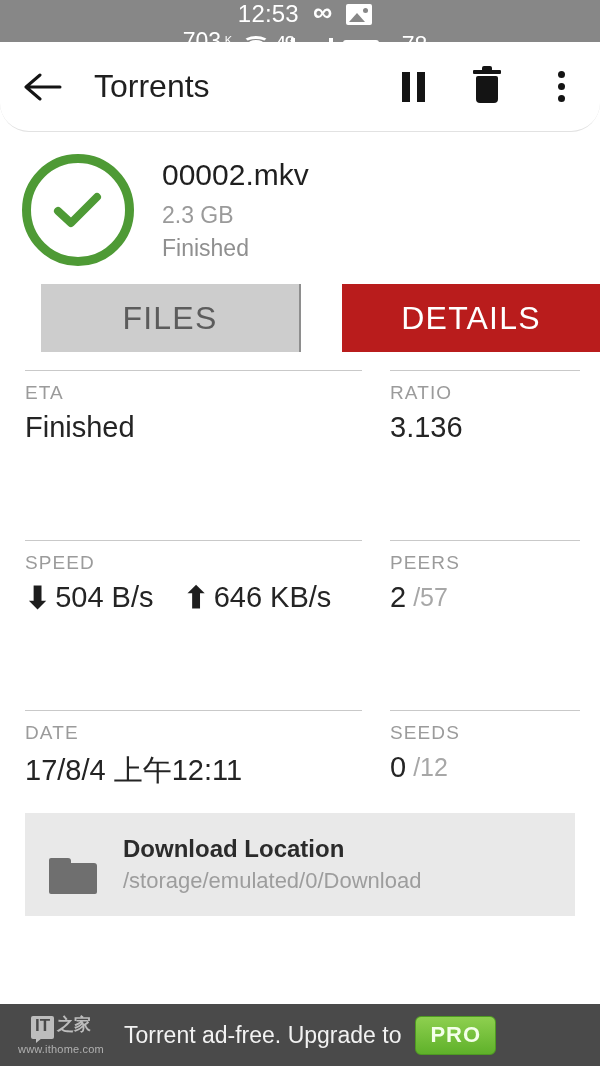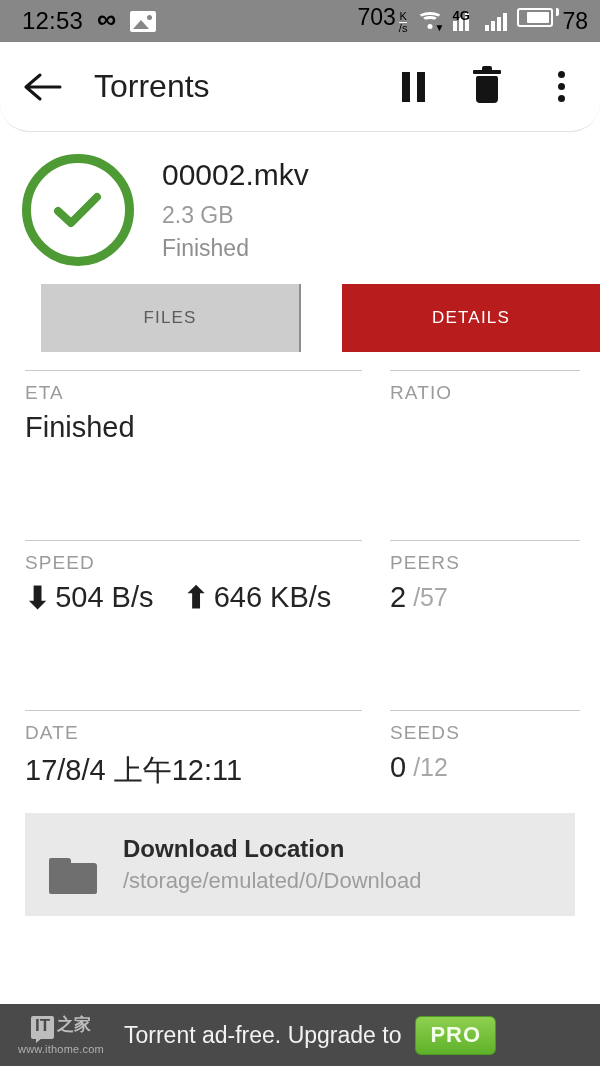--- a/index.html
+++ b/index.html
@@ -7,21 +7,21 @@
     width:600px; height:1066px;
     background:#ffffff;
     font-family:"Liberation Sans", sans-serif;
     overflow:hidden;
   }
   #app { position:relative; width:600px; height:1066px; background:#fff; }
 
   
   .statusbar {
     height:42px; background:#878787; display:flex; align-items:center;
-    padding:0 12px 0 22px; color:#000000;
+    padding:0 12px 0 22px; color:#ffffff;flex-direction:column;
   }
   .sb-left { display:flex; align-items:center; gap:14px; }
   .sb-time { font-size:24px; letter-spacing:.2px; }
   .sb-infinity { font-size:27px; line-height:1; font-weight:700; margin-top:-3px; }
   .sb-img-icon { width:26px; height:21px; background:#fff; border-radius:2px; position:relative; overflow:hidden; }
   .sb-img-icon::before { content:""; position:absolute; left:3px; bottom:3px; width:0; height:0;
       border-left:8px solid transparent; border-right:8px solid transparent; border-bottom:9px solid #878787; }
   .sb-img-icon::after { content:""; position:absolute; right:4px; top:4px; width:5px; height:5px;
       background:#878787; border-radius:50%; }
   .sb-spacer { flex:1; }
@@ -40,21 +40,21 @@
   .wifi .dn { position:absolute; right:-1px; bottom:-1px; font-size:10px; line-height:1; }
 
   .bars { display:flex; align-items:flex-end; gap:2px; height:20px; position:relative; }
   .bars i { display:block; width:4px; background:#fff; }
   .bars i:nth-child(1){height:6px;} .bars i:nth-child(2){height:10px;}
   .bars i:nth-child(3){height:14px;} .bars i:nth-child(4){height:18px;}
   .bars i.dim { background:rgba(255,255,255,.45); }
   .bars4g { position:relative; padding-left:0; }
   .g4 { position:absolute; top:-3px; left:-1px; font-size:13px; font-weight:700; }
 
-  .battery { display:flex; align-items:flex-start; gap:3px; }
+  .battery { display:flex; align-items:flex-end; gap:10px; }
   .batt-body { width:36px; height:19px; border:2px solid #fff; border-radius:3px; padding:2px; display:flex; }
   .batt-fill { flex:1; background:#fff; border-radius:1px; margin-left:6px; }
   .batt-tip { width:3px; height:8px; background:#fff; border-radius:0 2px 2px 0; }
   .batt-num { font-size:23px; }
 
   
   .appbar { height:90px; display:flex; align-items:center; padding:0 22px; background:#fff;
             border-bottom:1px solid #e2e2e2;border-radius:29px; }
   .back-arrow { width:42px; height:42px; display:flex; align-items:center; justify-content:center; cursor:pointer; }
   .appbar-title { font-size:32px; color:#1f1f1f; margin-left:30px; font-weight:400; }
@@ -75,21 +75,21 @@
   .ring-wrap { width:112px; height:112px; position:relative; flex:none; }
   .ring { width:112px; height:112px; border-radius:50%; border:9px solid #4e9a35; box-sizing:border-box; }
   .check { position:absolute; inset:0; display:flex; align-items:center; justify-content:center; }
   .torrent-meta { margin-left:28px; }
   .torrent-name { font-size:30px; color:#1f1f1f; line-height:1.15; }
   .torrent-size { font-size:23px; color:#9a9a9a; margin-top:10px; }
   .torrent-state { font-size:23px; color:#8f8f8f; margin-top:6px; }
 
   
   .tabs { display:flex; height:68px; }
-  .tab { flex:1; display:flex; align-items:center; justify-content:center; font-size:17px;
+  .tab { flex:1; display:flex; align-items:center; justify-content:center; font-size:32px;
          letter-spacing:1.2px; cursor:pointer;margin-left:41px; }
   .tab.inactive { background:#cdcdcd; color:#5c5c5c; border-right:2px solid #8e8e8e; }
   .tab.active { background:#b91c1c; color:#ffffff; }
 
   
   .details { padding:18px 0 0 0; }
   .det-row { display:flex; }
   .det-cell { box-sizing:border-box; }
   .det-cell.left { width:390px; padding:0 28px 0 25px; }
   .det-cell.right { width:210px; padding:0 20px 0 0; }
@@ -236,20 +236,21 @@
 
     <div class="det-row">
       <div class="det-cell left">
         <div class="det-line"></div>
         <div class="det-label">ETA</div>
         <div class="det-value">Finished</div>
       </div>
       <div class="det-cell right">
         <div class="det-line"></div>
         <div class="det-label">RATIO</div>
+        <div class="det-value">3.136</div>
       </div>
     </div>
 
     <div class="det-row-gap"></div>
 
     <div class="det-row">
       <div class="det-cell left">
         <div class="det-line"></div>
         <div class="det-label">SPEED</div>
         <div class="det-value spd">

